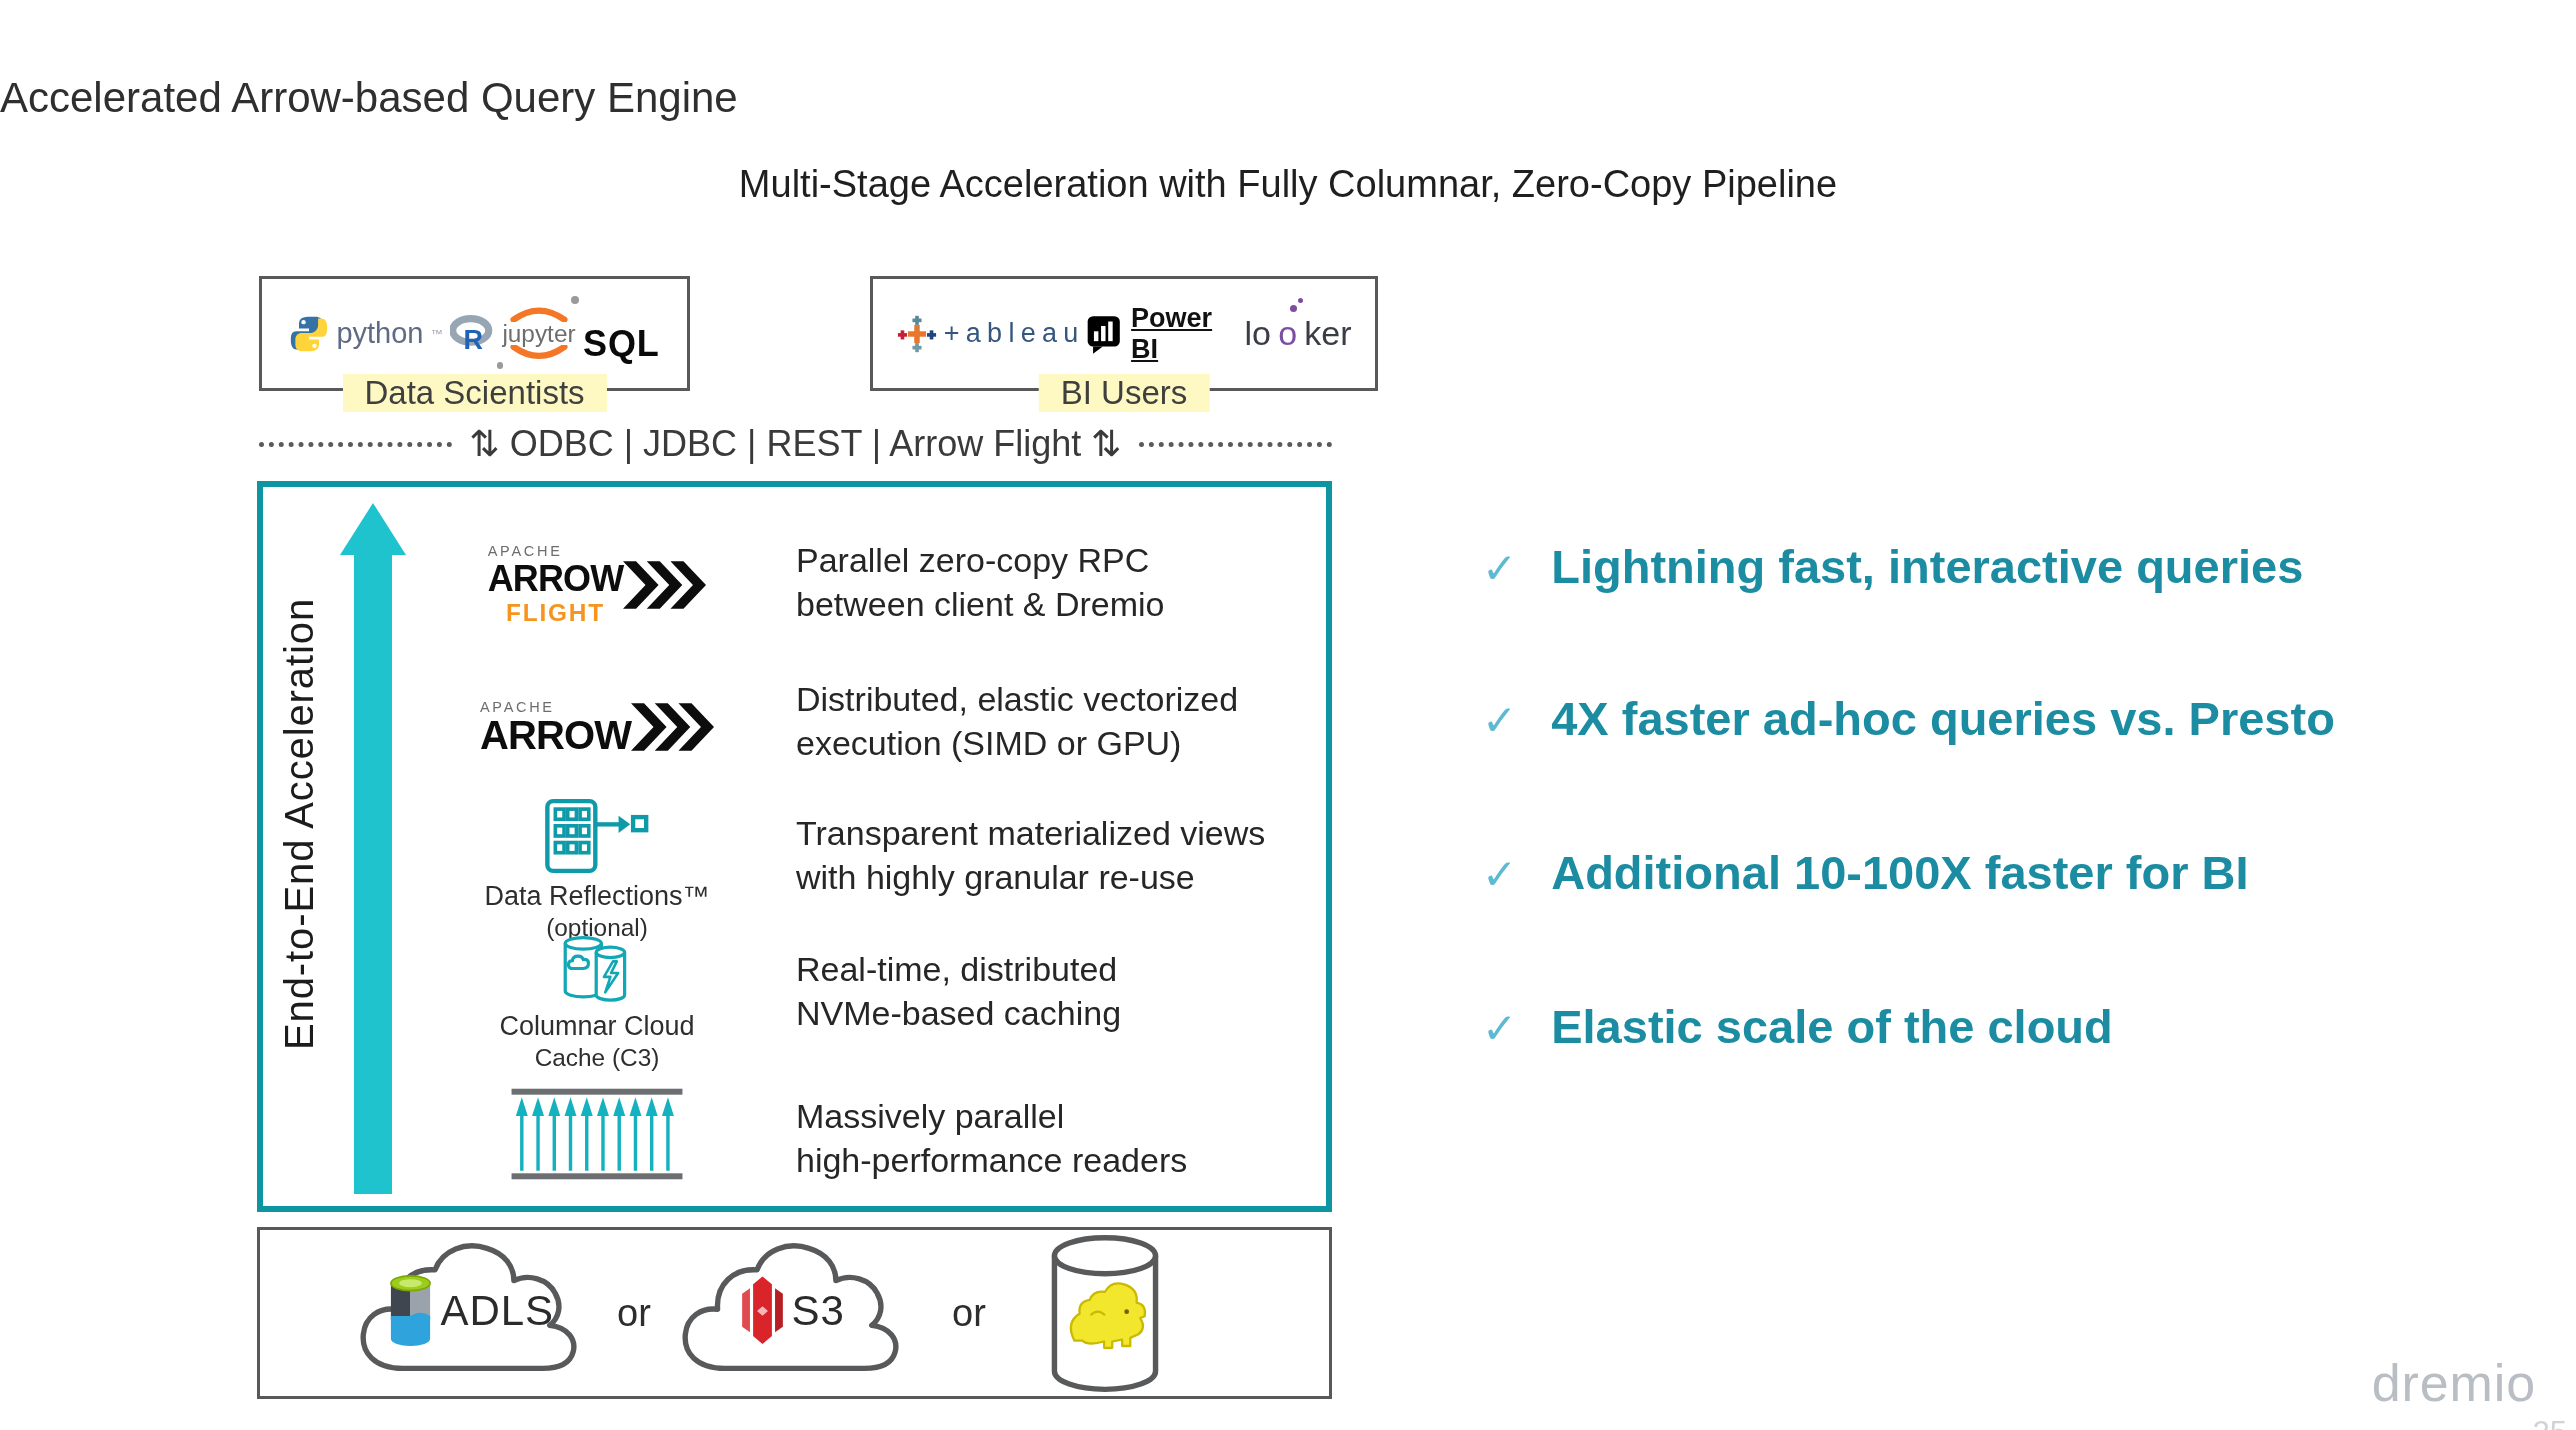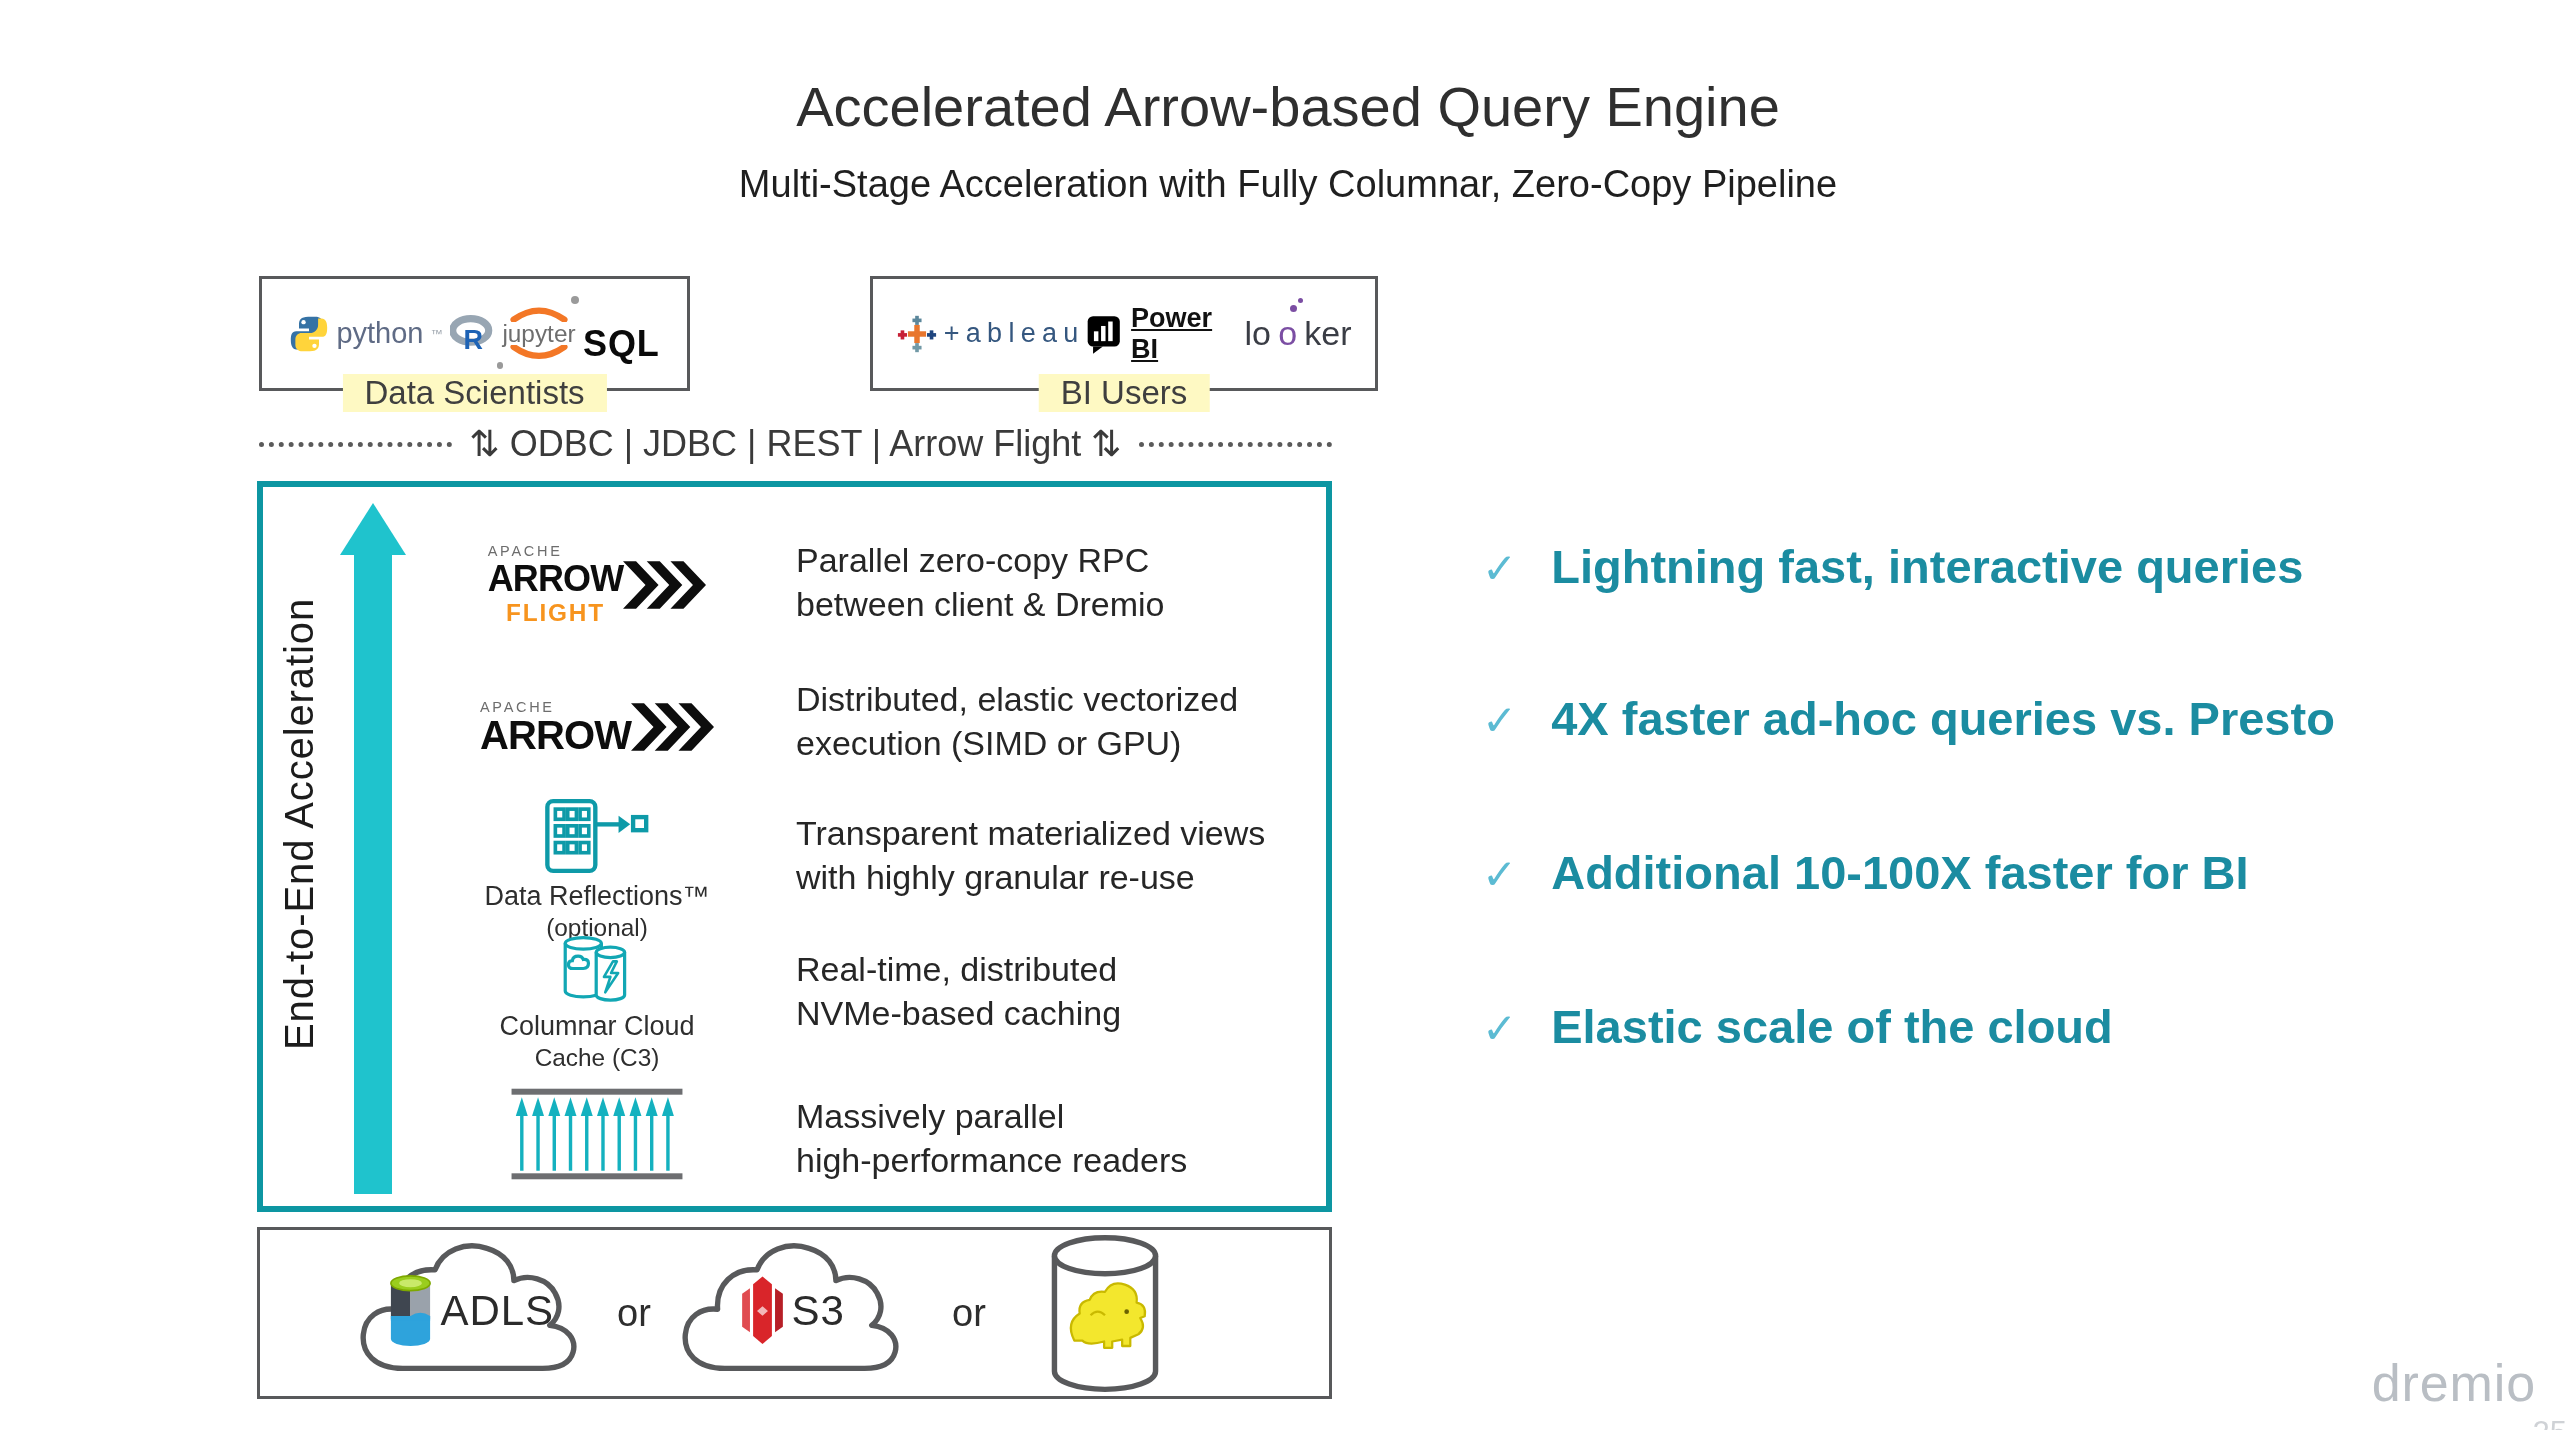--- a/index.html
+++ b/index.html
@@ -2,22 +2,22 @@
 <html style="font-size:14.5px"><head>
 <meta charset="utf-8">
 <style>
   * { margin:0; padding:0; box-sizing:border-box; }
   html,body { background:#ffffff; }
   .page {
     position:relative; width:2576px; height:1431px; background:#ffffff;
     font-family:"Liberation Sans","DejaVu Sans",sans-serif; color:#2d2d2d; overflow:hidden;
   }
   
-  .title { position:absolute; top:74px; left:0; width:100%; text-align:center;
-           font-size:56px; font-weight:300; color:#2f2f2f; }
+  .title { position:absolute; top:74px; left:0; width:100%; text-align:left;
+           font-size:42px; font-weight:300; color:#2f2f2f; }
   .subtitle { position:absolute; top:163px; left:0; width:100%; text-align:center;
               font-size:38px; font-weight:400; color:#1f1f1f; }
   
   .src-box { position:absolute; top:276px; height:115px; border:3.6px solid #58595b; background:#fff; }
   .src-box.ds { left:259px; width:431px; }
   .src-box.bi { left:870px; width:508px; }
   .src-logos { height:100%; display:flex; align-items:center; justify-content:space-around; padding:0 23.5px; }
   .src-label { position:absolute; left:50%; bottom:-23.5px; transform:translateX(-50%);
                background:#fef9c3; padding:0 22px; font-size:33px; color:#3f3f3f; white-space:nowrap; }
   .logo-item { display:flex; align-items:center; gap:7.2px; }

